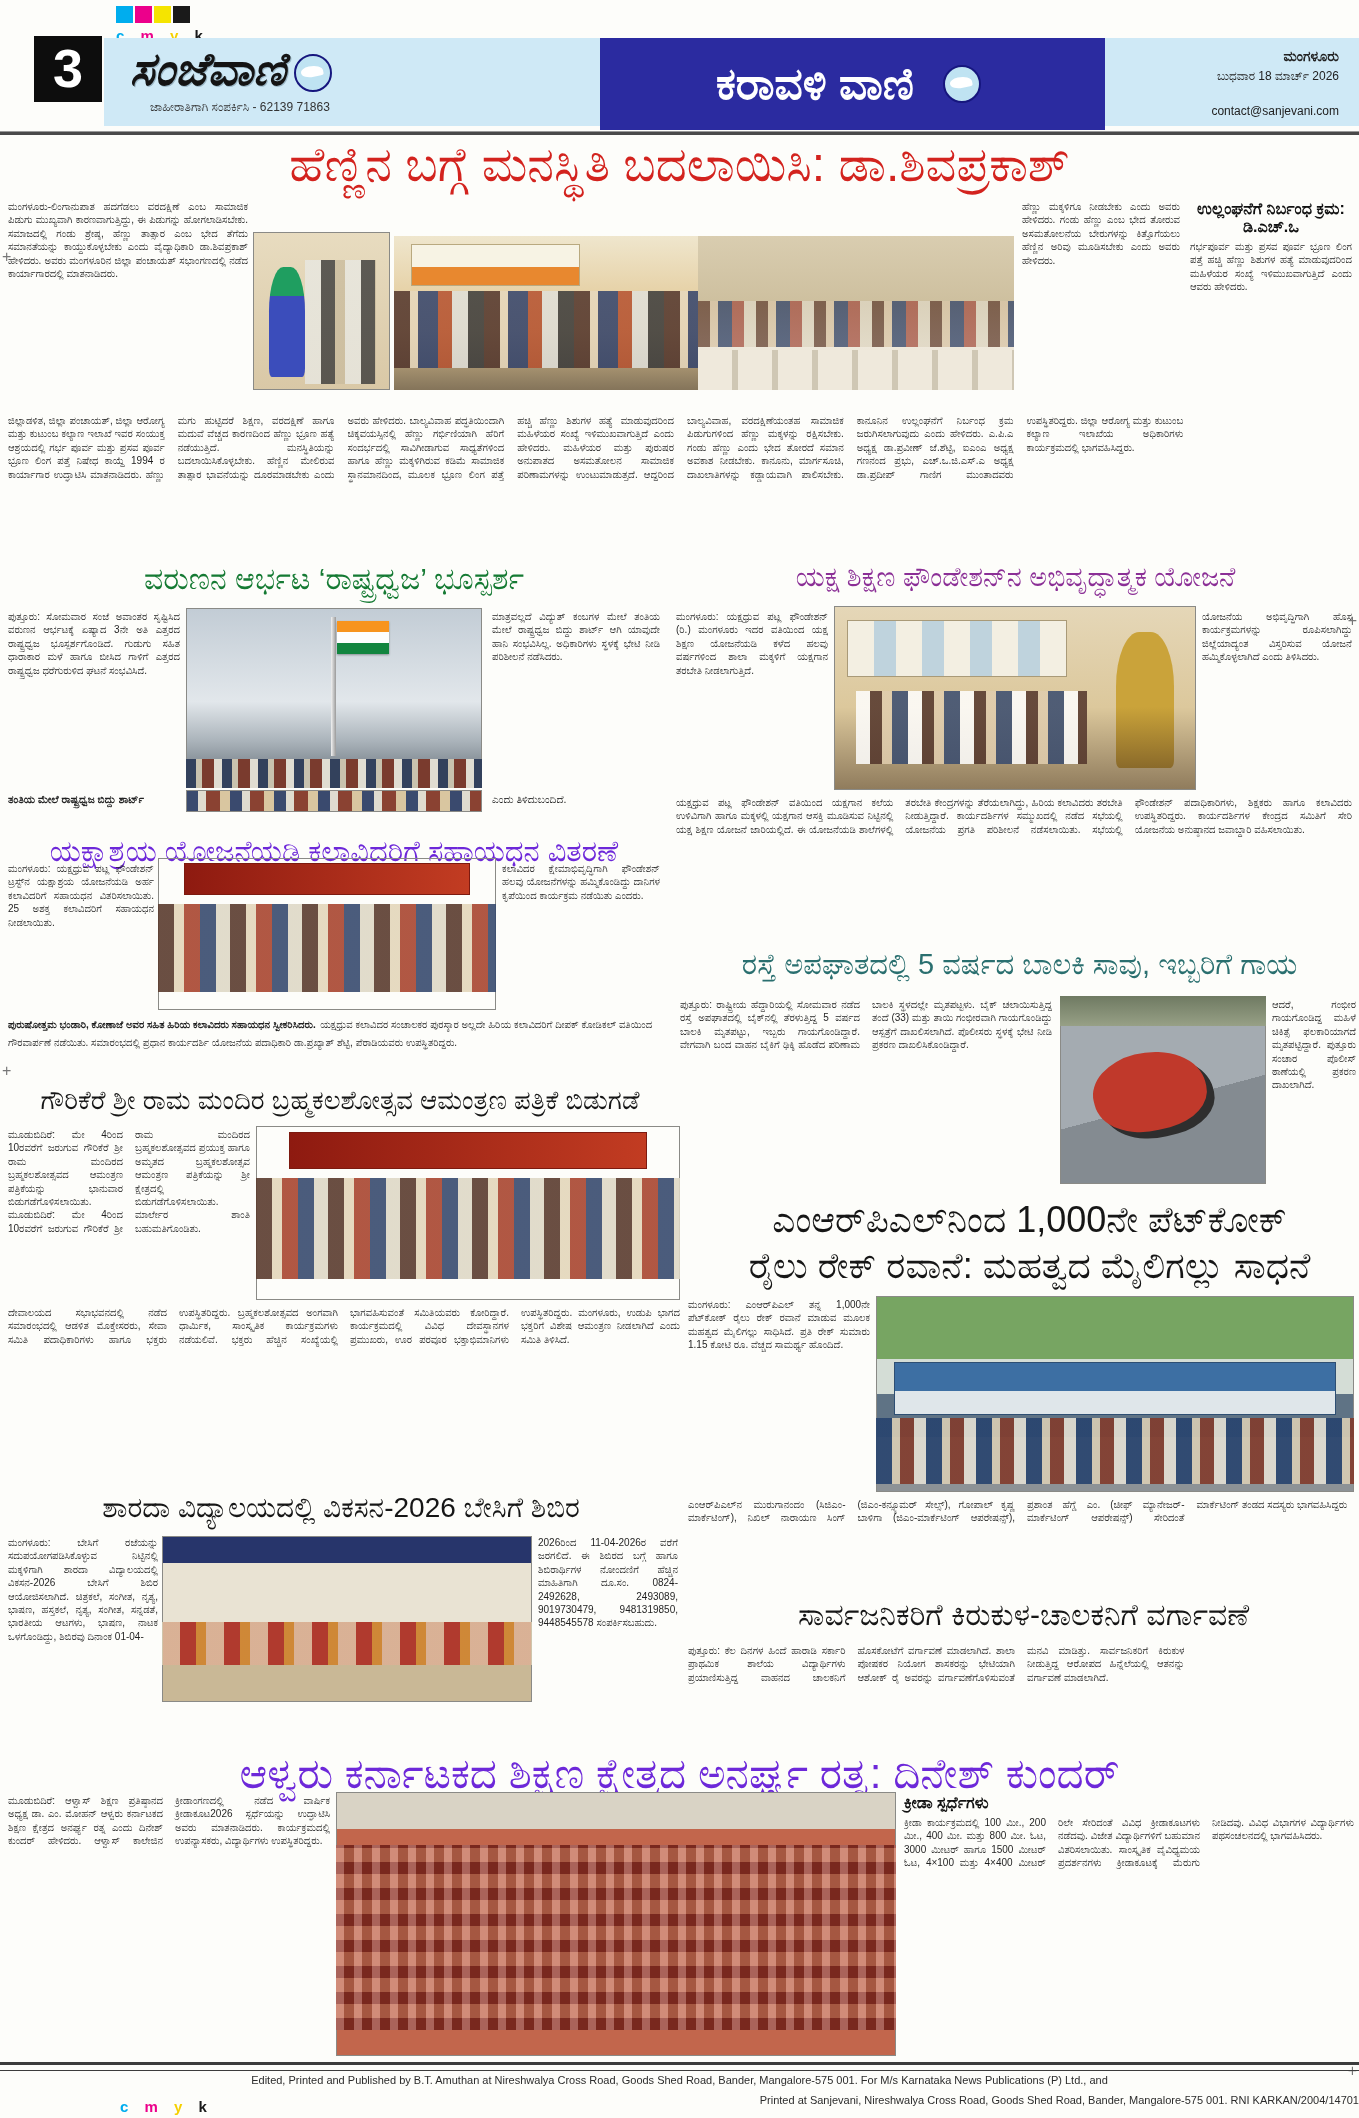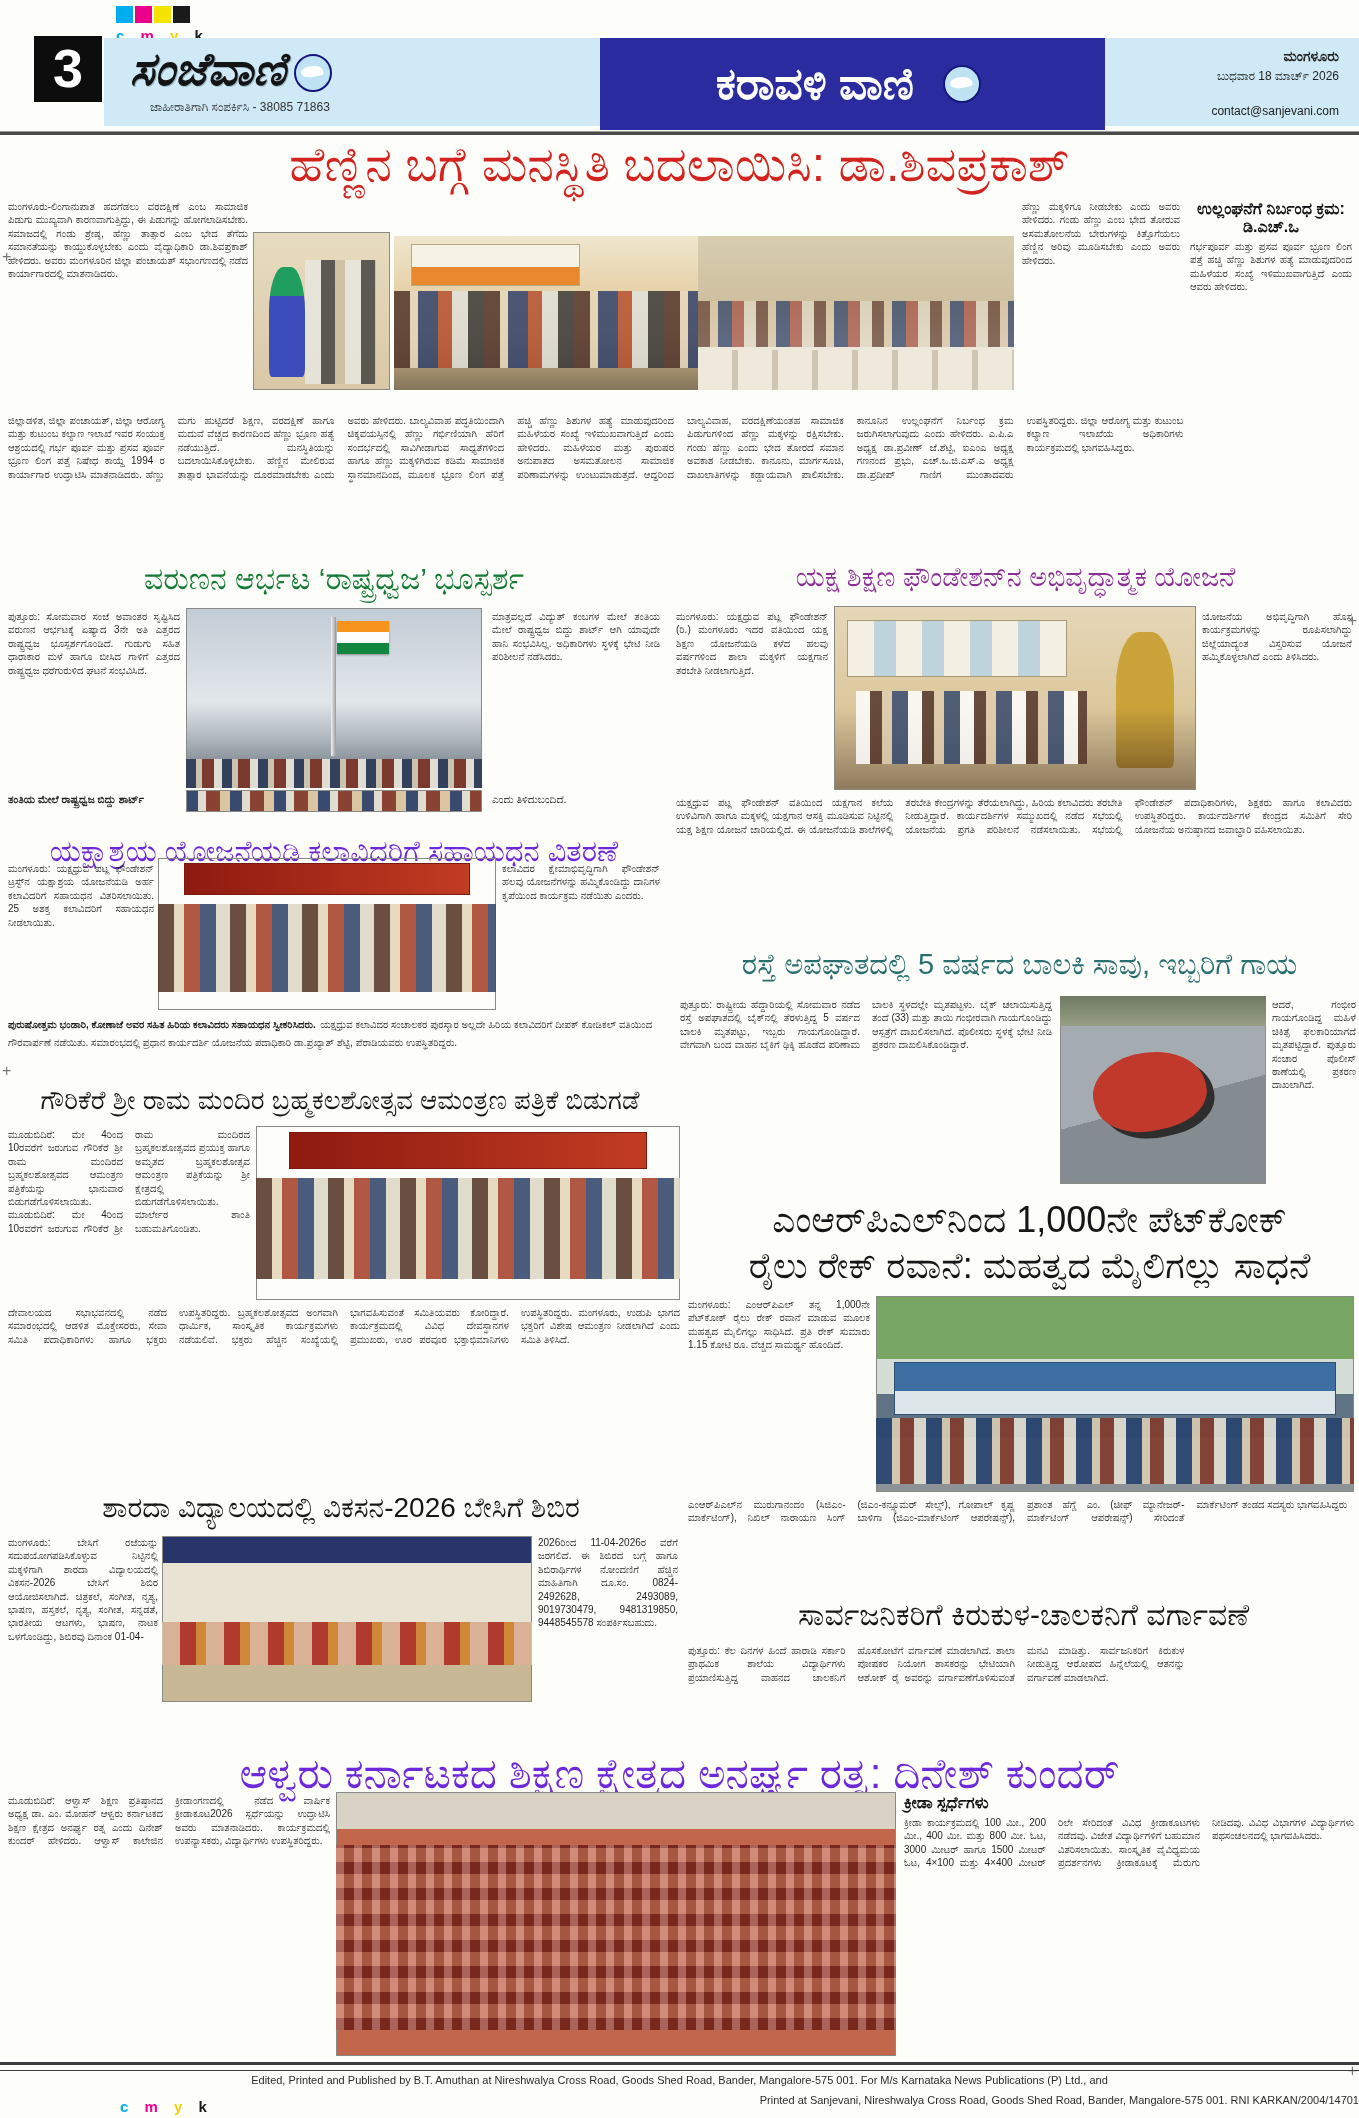--- a/index.html
+++ b/index.html
@@ -116,21 +116,21 @@
     <div class="cmyk-letters"><span class="c">c</span> <span class="m">m</span> <span class="y">y</span> <span class="k">k</span></div>
   </div>
   <div class="abs crop" style="left:2px;top:248px;">+</div>
   <div class="abs crop" style="right:2px;top:612px;">+</div>
   <div class="abs crop" style="left:2px;top:1062px;">+</div>
   <div class="abs crop" style="right:2px;top:2062px;">+</div>
 
   <div id="strip" class="abs"></div>
   <div id="pageno" class="abs">3</div>
   <div id="logo-main" class="abs"><span>ಸಂಜೆವಾಣಿ</span><span class="dove"></span></div>
-  <div id="ad-line" class="abs">ಜಾಹೀರಾತಿಗಾಗಿ ಸಂಪರ್ಕಿಸಿ - 38085 71863</div>
+  <div id="ad-line" class="abs">ಜಾಹೀರಾತಿಗಾಗಿ ಸಂಪರ್ಕಿಸಿ - 62139 71863</div>
   <div id="navybox" class="abs">
       <span>ಕರಾವಳಿ ವಾಣಿ</span>
       <span class="dove"></span>
     </div>
   <div id="city-date" class="abs">
     <div class="city">ಮಂಗಳೂರು</div>
     <div class="date">ಬುಧವಾರ 18 ಮಾರ್ಚ್ 2026</div>
   </div>
   <div id="email" class="abs">contact@sanjevani.com</div>
   <div id="head-rule" class="abs"></div>

